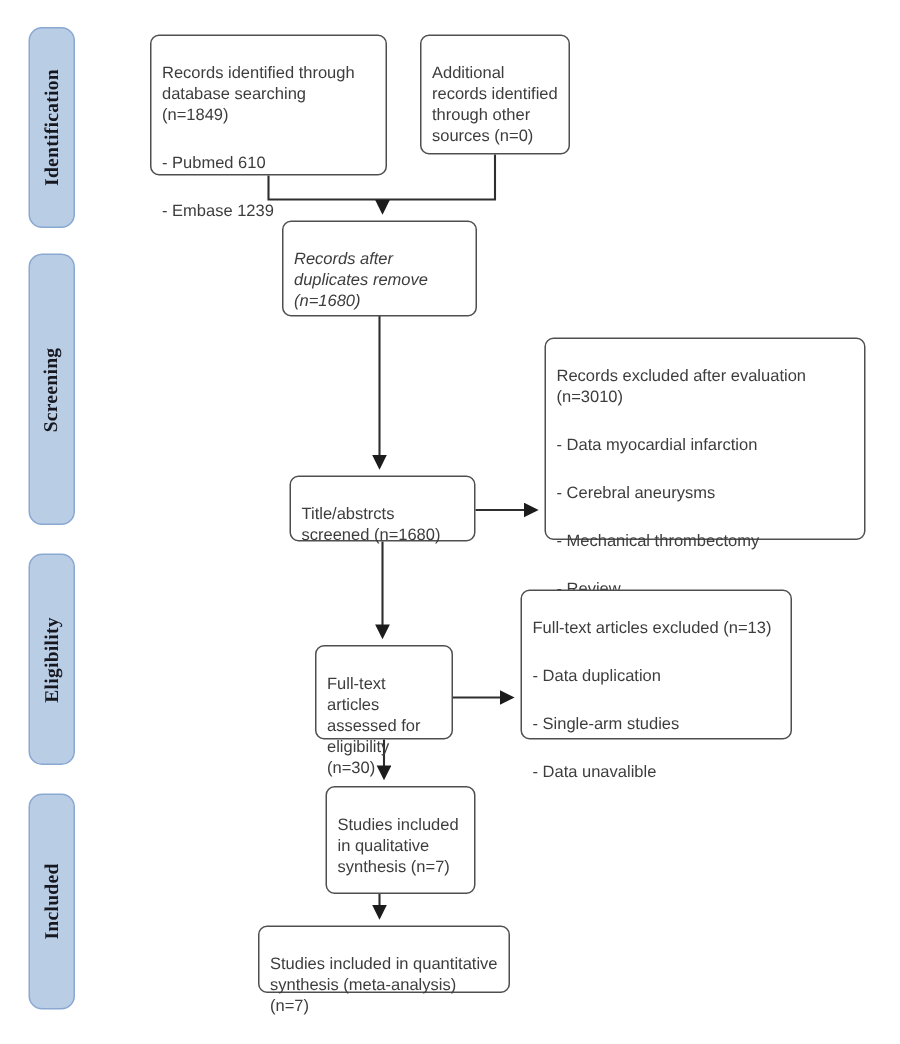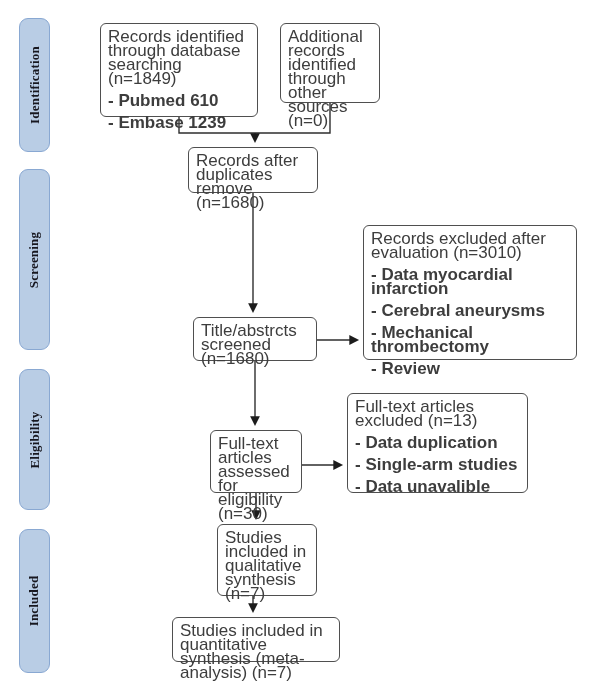--- a/index.html
+++ b/index.html
@@ -23,28 +23,28 @@
   }
   .p1 { top:18px;  height:134px; }
   .p2 { top:169px; height:181px; }
   .p3 { top:369px; height:141px; }
   .p4 { top:529px; height:144px; }
 
   
   .box {
     position:absolute; background:#ffffff;
     border:1.5px solid #4f4f4f; border-radius:6px;
-    box-sizing:border-box; padding:6px 7px;
-    font-size:17px; line-height:14px; color:#3d3d3d;
+    box-sizing:border-box; padding:18px 7px;
+    font-size:11px; line-height:14px; color:#3d3d3d;
   }
-  .box .line + .line { margin-top:8px;font-weight:bold; }
+  .box .line + .line { margin-top:18px; }
 
   .b1 { left:100px; top:23px;  width:158px; height:94px;  }
   .b2 { left:280px; top:23px;  width:100px; height:80px;  }
-  .b3 { left:188px; top:147px; width:130px; height:46px;  }
+  .b3 { left:188px; top:147px; width:130px; height:64px;font-style:italic;  }
   .b4 { left:363px; top:225px; width:214px; height:135px; }
   .b5 { left:193px; top:317px; width:124px; height:44px;  }
   .b6 { left:210px; top:430px; width:92px;  height:63px;  }
   .b7 { left:347px; top:393px; width:181px; height:100px; }
   .b8 { left:217px; top:524px; width:100px; height:72px;  }
   .b9 { left:172px; top:617px; width:168px; height:45px;  }
 </style>
 </head>
 <body>
 

